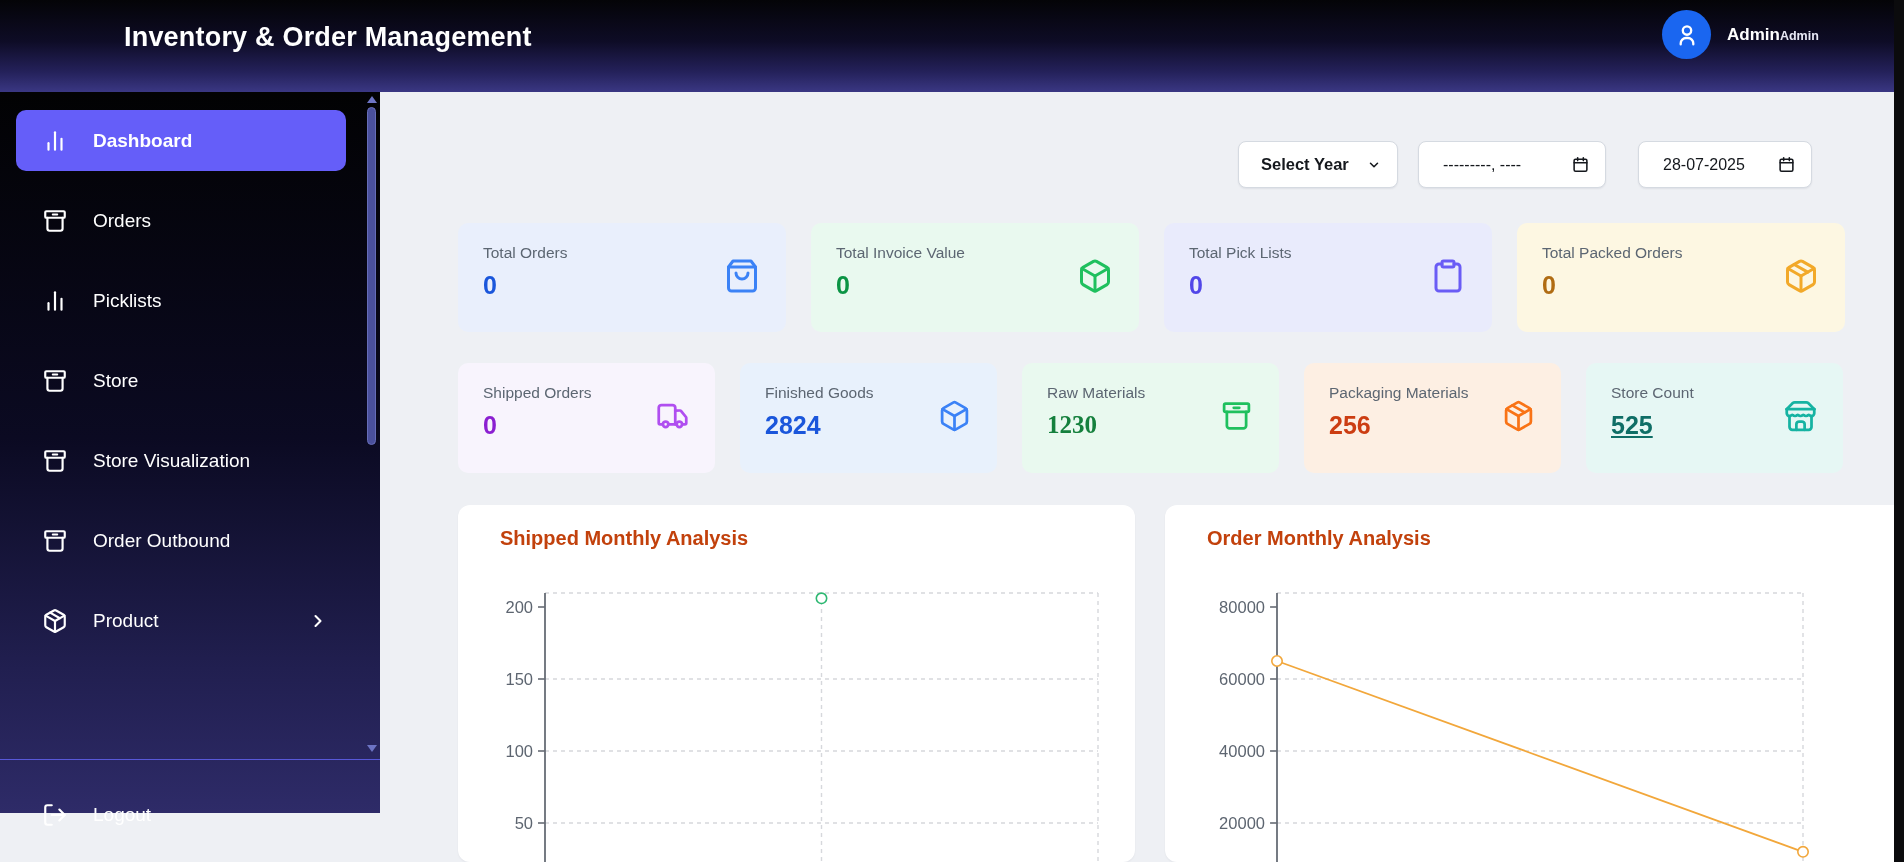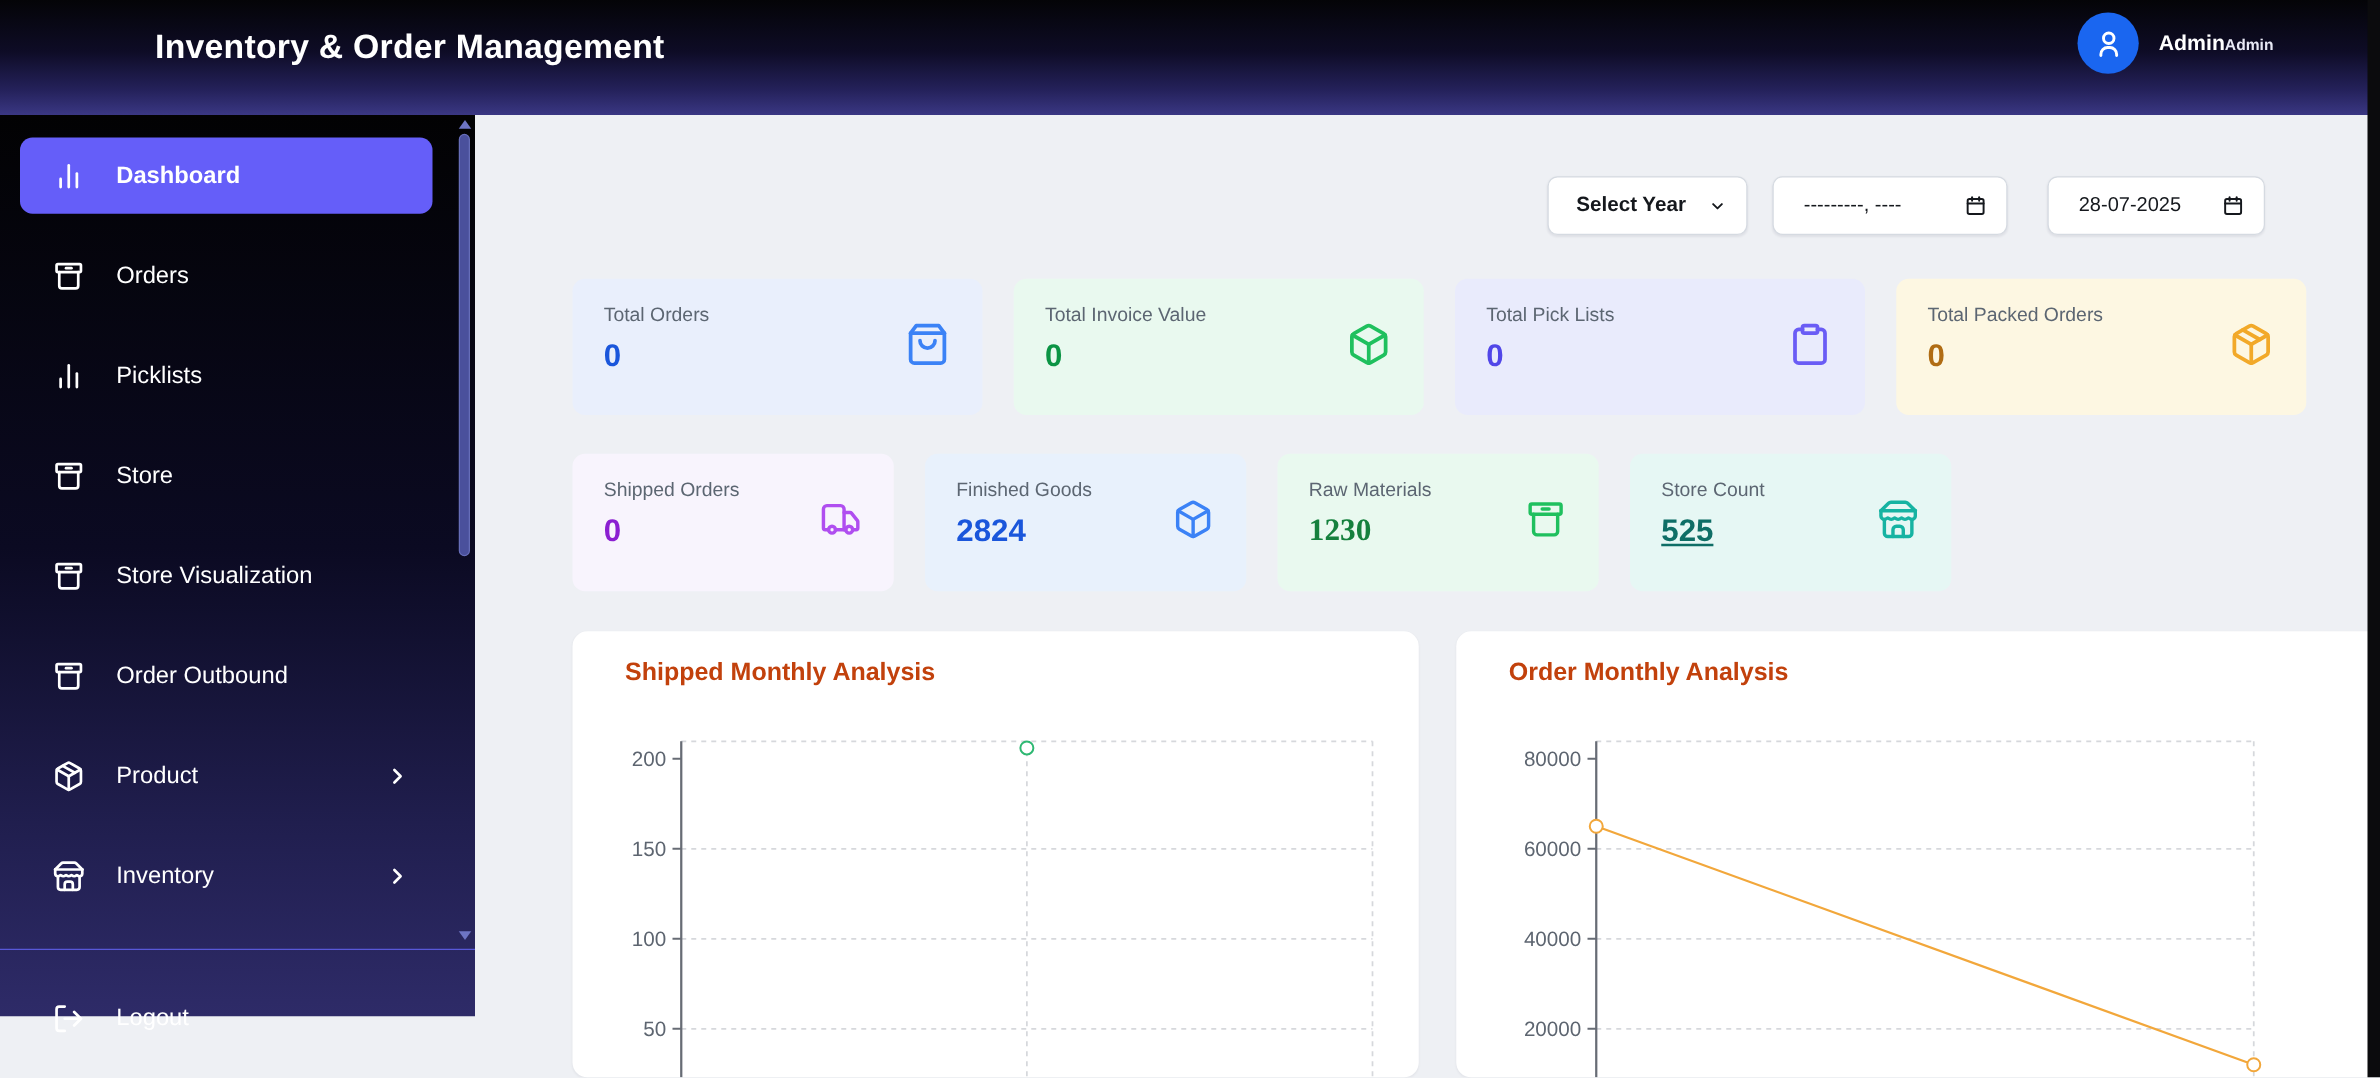--- a/index.html
+++ b/index.html
@@ -204,29 +204,20 @@
       <div class="sb-item">
         <svg class="mi" viewBox="0 0 24 24" fill="none" stroke="currentColor" stroke-width="2" stroke-linecap="round" stroke-linejoin="round">
             <use href="#i-package"></use>
           </svg>
         <span>Product</span>
         <svg class="sb-chev" viewBox="0 0 24 24" fill="none" stroke="currentColor" stroke-width="2.5" stroke-linecap="round" stroke-linejoin="round">
             <use href="#i-chevron-right"></use>
           </svg>
       </div>
 
-      <div class="sb-item">
-        <svg class="mi" viewBox="0 0 24 24" fill="none" stroke="currentColor" stroke-width="2" stroke-linecap="round" stroke-linejoin="round">
-            <use href="#i-store"></use>
-          </svg>
-        <span>Inventory</span>
-        <svg class="sb-chev" viewBox="0 0 24 24" fill="none" stroke="currentColor" stroke-width="2.5" stroke-linecap="round" stroke-linejoin="round">
-            <use href="#i-chevron-right"></use>
-          </svg>
-      </div>
 
     </div>
 
     <div class="sb-scrollbar">
       <div class="sb-arrow-up"></div>
       <div class="sb-thumb"></div>
       <div class="sb-arrow-down"></div>
     </div>
 
     <div class="sb-logout">
@@ -306,20 +297,27 @@
       <div class="card-value" style="color: rgb(26, 86, 219);">2824</div>
       <span class="card-icon" style="color: rgb(59, 130, 246);"><svg viewBox="0 0 24 24" fill="none" stroke="currentColor" stroke-width="2" stroke-linecap="round" stroke-linejoin="round">
             <use href="#i-cube"></use>
           </svg></span>
     </div>
     <div class="card" style="background: rgb(233, 249, 239);">
       <div class="card-label">Raw Materials</div>
       <div class="card-value" style="color: #15803d; font-family: Liberation Serif, serif;">1230</div>
       <span class="card-icon" style="color: rgb(31, 192, 94);"><svg viewBox="0 0 24 24" fill="none" stroke="currentColor" stroke-width="2" stroke-linecap="round" stroke-linejoin="round">
             <use href="#i-archive"></use>
+          </svg></span>
+    </div>
+    <div class="card" style="background: rgb(253, 239, 227);">
+      <div class="card-label">Packaging Materials</div>
+      <div class="card-value" style="color: rgb(204, 61, 18);">256</div>
+      <span class="card-icon" style="color: rgb(249, 115, 22);"><svg viewBox="0 0 24 24" fill="none" stroke="currentColor" stroke-width="2" stroke-linecap="round" stroke-linejoin="round">
+            <use href="#i-package"></use>
           </svg></span>
     </div>
     <div class="card" style="background: rgb(230, 247, 244);">
       <div class="card-label">Store Count</div>
       <div class="card-value" style="color: rgb(15, 110, 102); text-decoration: underline;">525</div>
       <span class="card-icon" style="color: rgb(22, 179, 162);"><svg viewBox="0 0 24 24" fill="none" stroke="currentColor" stroke-width="2" stroke-linecap="round" stroke-linejoin="round">
             <use href="#i-store"></use>
           </svg></span>
     </div>
   </div>

